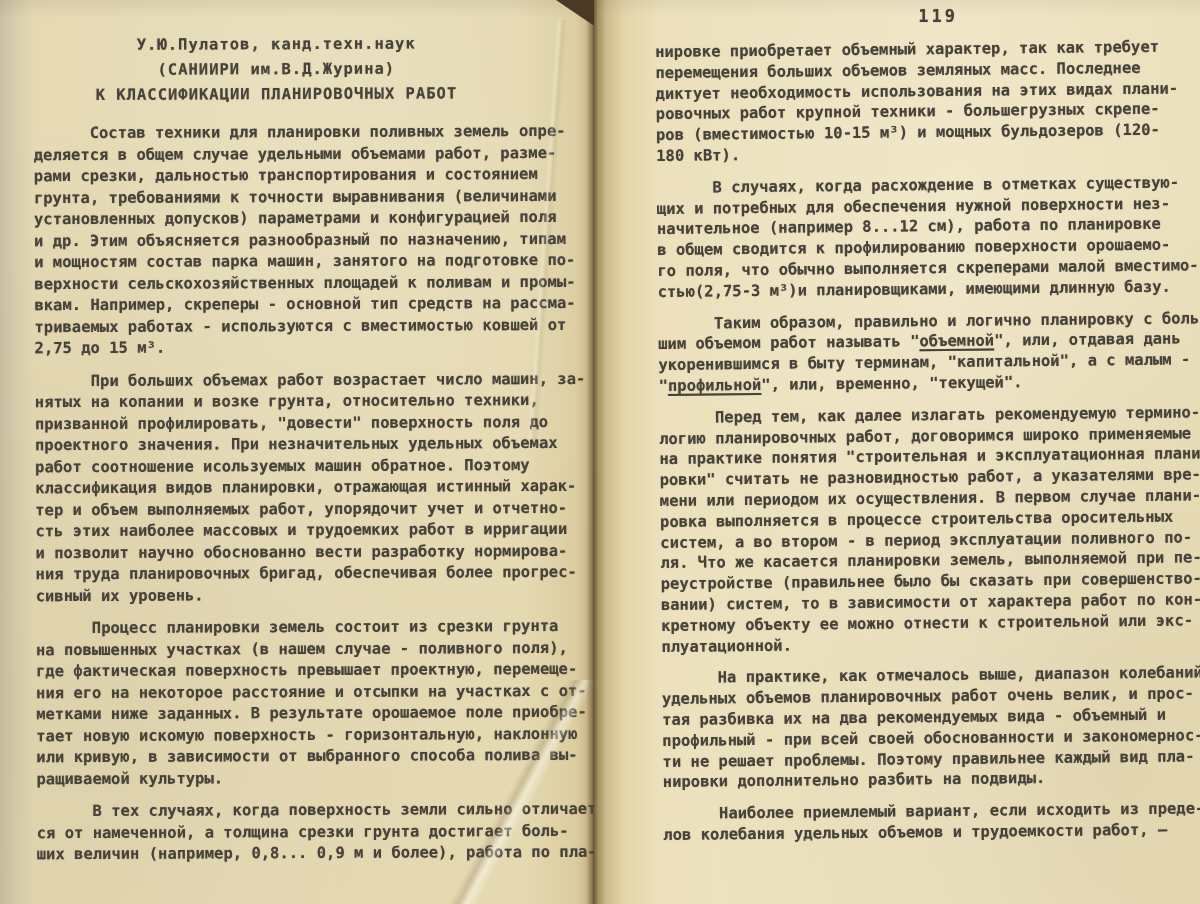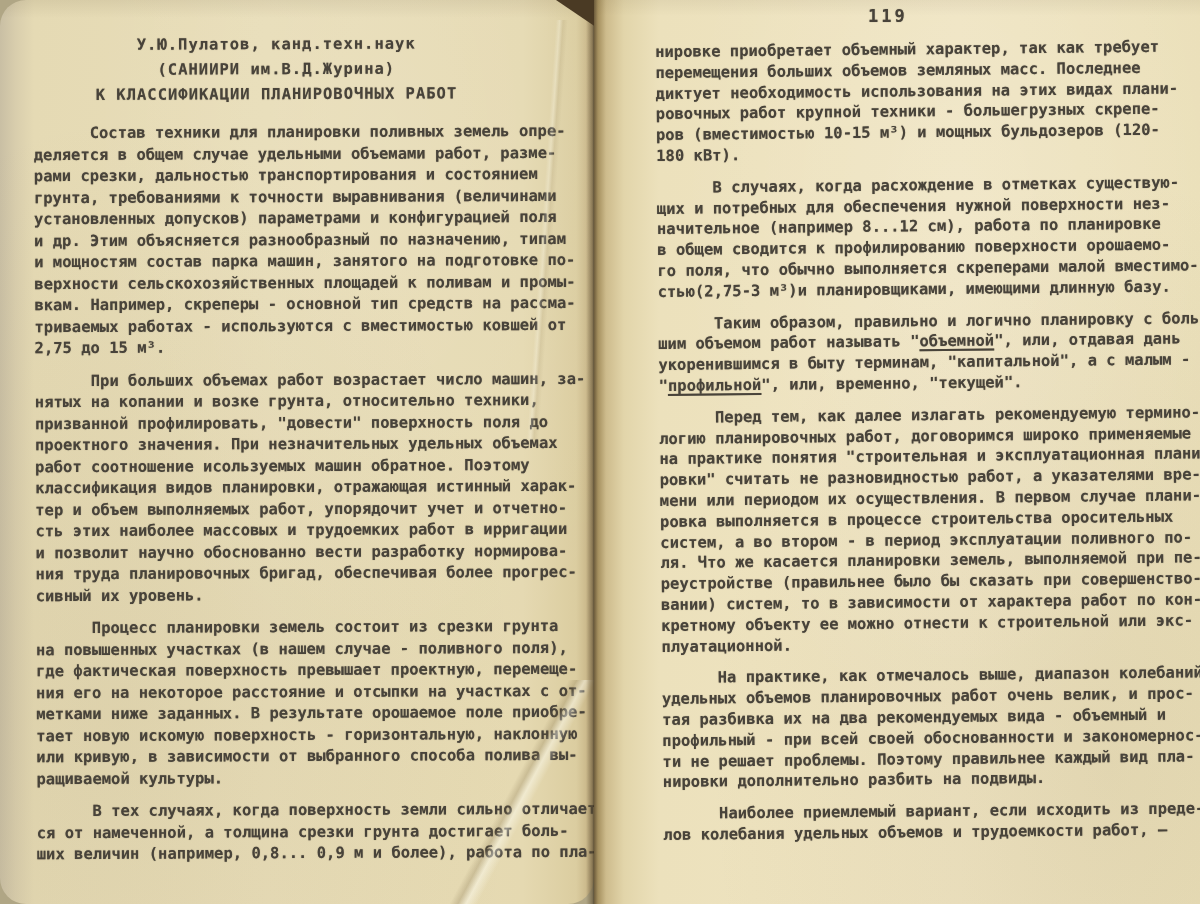--- a/index.html
+++ b/index.html
@@ -5,21 +5,21 @@
   html,body{margin:0;padding:0;background:#b0a685;}
   .scan{position:relative;width:1200px;height:904px;overflow:hidden;
         font-family:"DejaVu Sans Mono",monospace;}
   
   .page{position:absolute;top:0;height:904px;}
   .page-left{left:0;width:594px;
     background:
       radial-gradient(ellipse at 65% 15%, rgba(255,255,255,.10), transparent 55%),
       radial-gradient(ellipse at 20% 80%, rgba(120,100,60,.08), transparent 60%),
       linear-gradient(180deg, rgba(90,75,45,.10) 0, transparent 18px),
-      linear-gradient(90deg,#c9bfa4 0,#d9cead 16px,#e5dab4 34px,#e8ddb8 45%,#e5d9b1 88%,#dbcda0 97%,#c0ab7d 100%); border-radius: 26px;}
+      linear-gradient(90deg,#c9bfa4 0,#d9cead 16px,#e5dab4 34px,#e8ddb8 45%,#e5d9b1 88%,#dbcda0 97%,#c0ab7d 100%);}
   .page-right{left:594px;width:606px;
     background:
       radial-gradient(ellipse at 60% 25%, rgba(255,255,255,.12), transparent 55%),
       radial-gradient(ellipse at 85% 85%, rgba(130,110,70,.10), transparent 55%),
       linear-gradient(180deg, rgba(90,75,45,.08) 0, transparent 16px),
       linear-gradient(90deg,#6d5c3c 0,#a5905f 4px,#cdbb8c 12px,#e2d5aa 30px,#ece1bc 65px,#efe4c2 60%,#ebe0ba 100%);}
   .seam{position:absolute;left:586px;top:0;width:14px;height:904px;
     background:linear-gradient(90deg,transparent 0,rgba(90,75,48,.55) 45%,rgba(48,39,24,.75) 60%,rgba(120,100,64,.35) 78%,transparent 100%);}
   .top-wedge{position:absolute;left:556px;top:0;width:96px;height:26px;
     background:#4a3a24;clip-path:polygon(0 0,100% 0,60% 100%,40% 100%);
@@ -28,21 +28,21 @@
   .crease-left{left:440px;top:680px;width:160px;height:224px;
     background:linear-gradient(118deg,transparent 46%,rgba(110,92,55,.22) 49%,rgba(255,255,245,.45) 52%,transparent 56%);}
   .crease-left2{left:500px;top:20px;width:90px;height:420px;
     background:linear-gradient(94deg,transparent 47%,rgba(255,255,245,.25) 50%,rgba(130,110,70,.12) 53%,transparent 57%);}
   
   .ink{color:#48433a;text-shadow:0 0 1px rgba(72,65,52,.55);font-weight:700;}
   .left-text{position:absolute;left:35px;top:32px;width:556px;
     font-size:15.5px;line-height:21.5px;transform:rotate(-.25deg);}
   .right-text{position:absolute;left:655px;top:42px;width:540px;
     font-size:15.5px;line-height:20.8px;transform:rotate(-.6deg);transform-origin:left top;}
-  .pagenum{position:absolute;left:868px;top:6px;width:90px;text-align:left;
+  .pagenum{position:absolute;left:868px;top:6px;width:90px;text-align:right;
     font-size:17px;letter-spacing:3px;}
   .hdr{text-align:center;padding-right:70px;line-height:25px;letter-spacing:1px;margin-bottom:15px;}
   .hdr .title-line{margin-top:0;}
   .body .para{white-space:pre;}
   .body .para + .para{margin-top:11px;}
   .tline{white-space:pre;}
   u{text-underline-offset:3px;text-decoration-thickness:1.5px;}
 </style>
 </head>
 <body>

